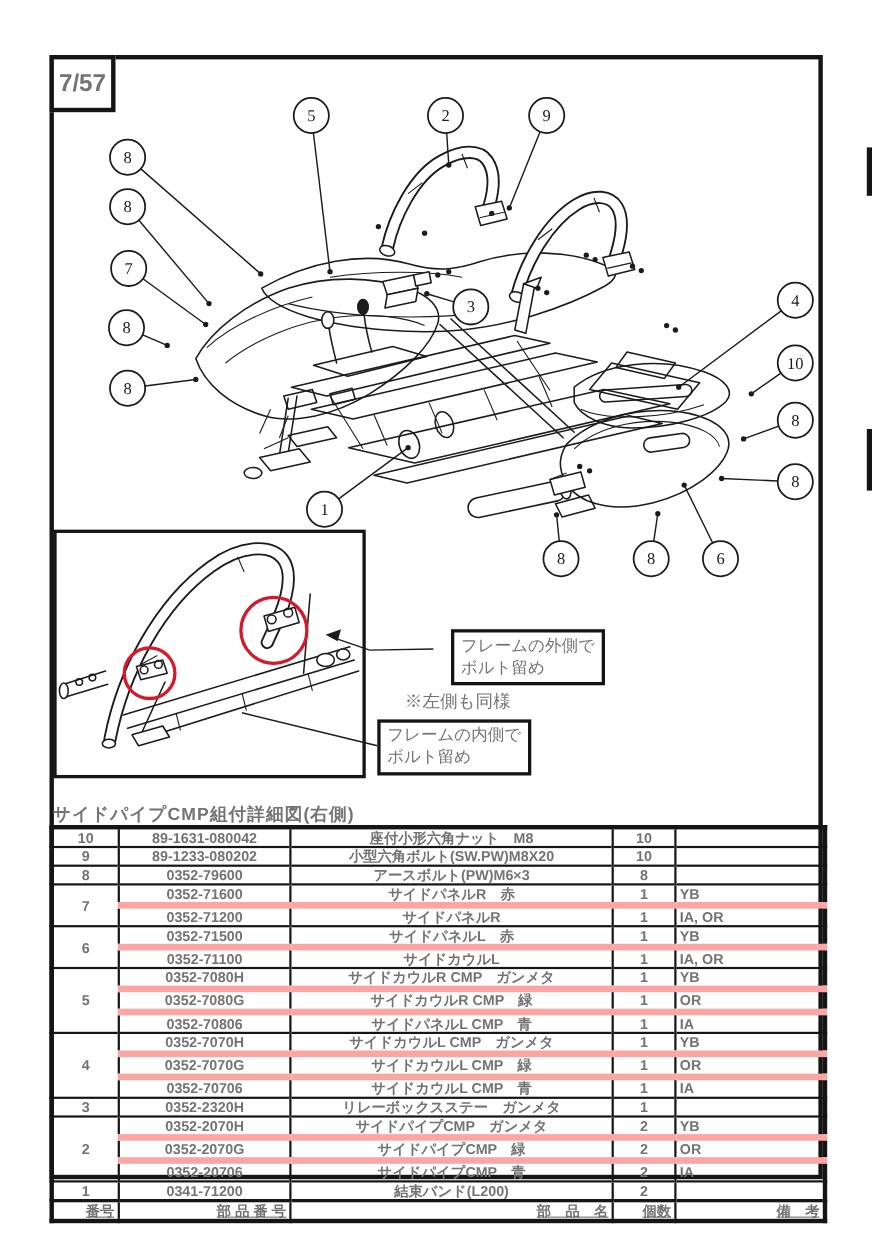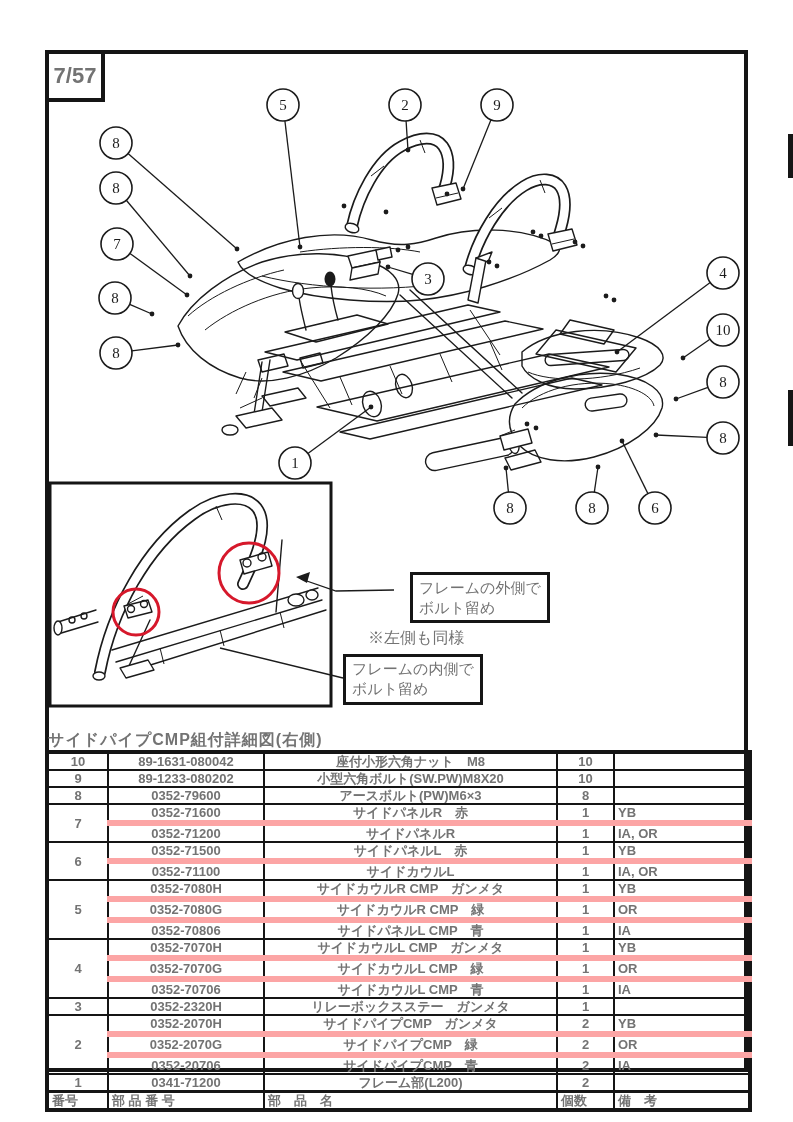--- a/index.html
+++ b/index.html
@@ -41,21 +41,21 @@
     position:absolute; left:45px; top:750px; width:703px;
     border-collapse:collapse; table-layout:fixed;
     font-family:"Liberation Sans", sans-serif; font-size:13px; font-weight:700;
     border:4px solid #151515;
   }
   table.parts-table td {
     border-left:2px solid #151515; border-top:2px solid #151515;
     height:15px; padding:0 3px; overflow:hidden; white-space:nowrap; line-height:15px;
   }
   tr.sub-row td { border-top:6px solid #fca5a5; }
-  tr.header-row td { border-top:3px solid #151515; text-align:left; }
+  tr.header-row td { border-top:3px solid #151515; text-align:right;text-decoration:underline; }
   .col-no  { text-align:center; }
   .col-pn  { text-align:center; }
   .col-name{ text-align:center; padding-left:5px; }
   .col-qty { text-align:center; }
   .col-rmk { text-align:left; padding-left:5px; }
 </style>
 </head>
 <body>
 
 <div id="canvas">
@@ -448,21 +448,21 @@
         </tr>
         <tr class="sub-row">
           <td class="col-pn">0352-20706</td>
           <td class="col-name">サイドパイプCMP　青</td>
           <td class="col-qty">2</td>
           <td class="col-rmk">IA</td>
         </tr>
         <tr class="group-start">
           <td class="col-no" rowspan="1">1</td>
           <td class="col-pn">0341-71200</td>
-          <td class="col-name">フレーム部(L200)</td>
+          <td class="col-name">結束バンド(L200)</td>
           <td class="col-qty">2</td>
           <td class="col-rmk"></td>
         </tr>
         <tr class="header-row">
           <td class="col-no">番号</td>
           <td class="col-pn">部 品 番 号</td>
           <td class="col-name">部　品　名</td>
           <td class="col-qty">個数</td>
           <td class="col-rmk">備　考</td>
         </tr>

